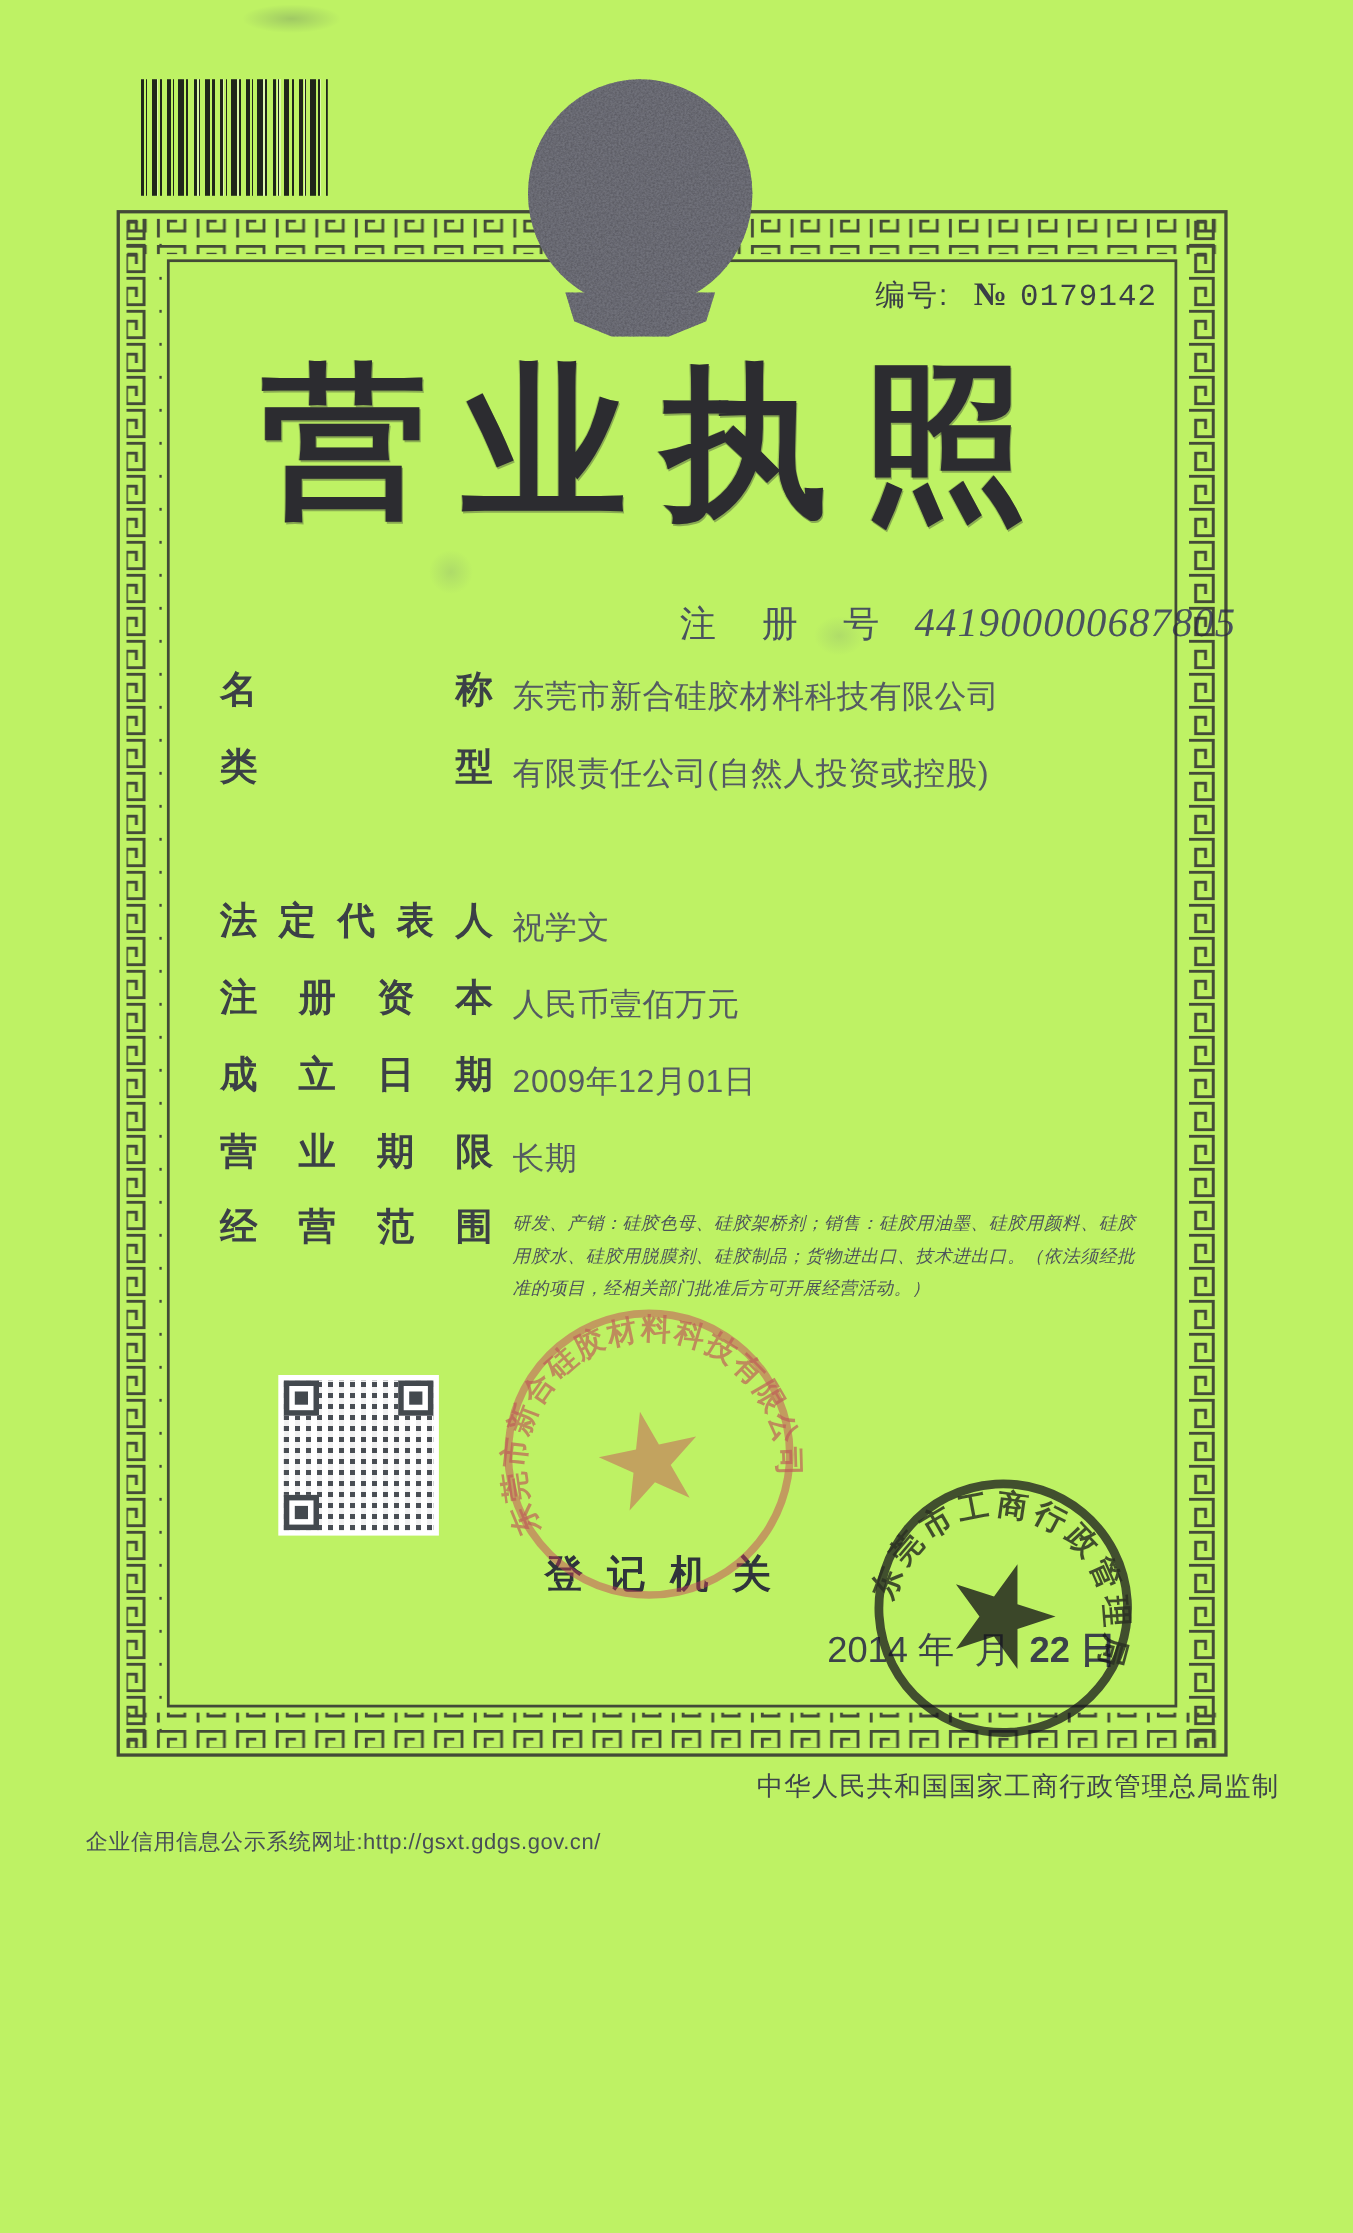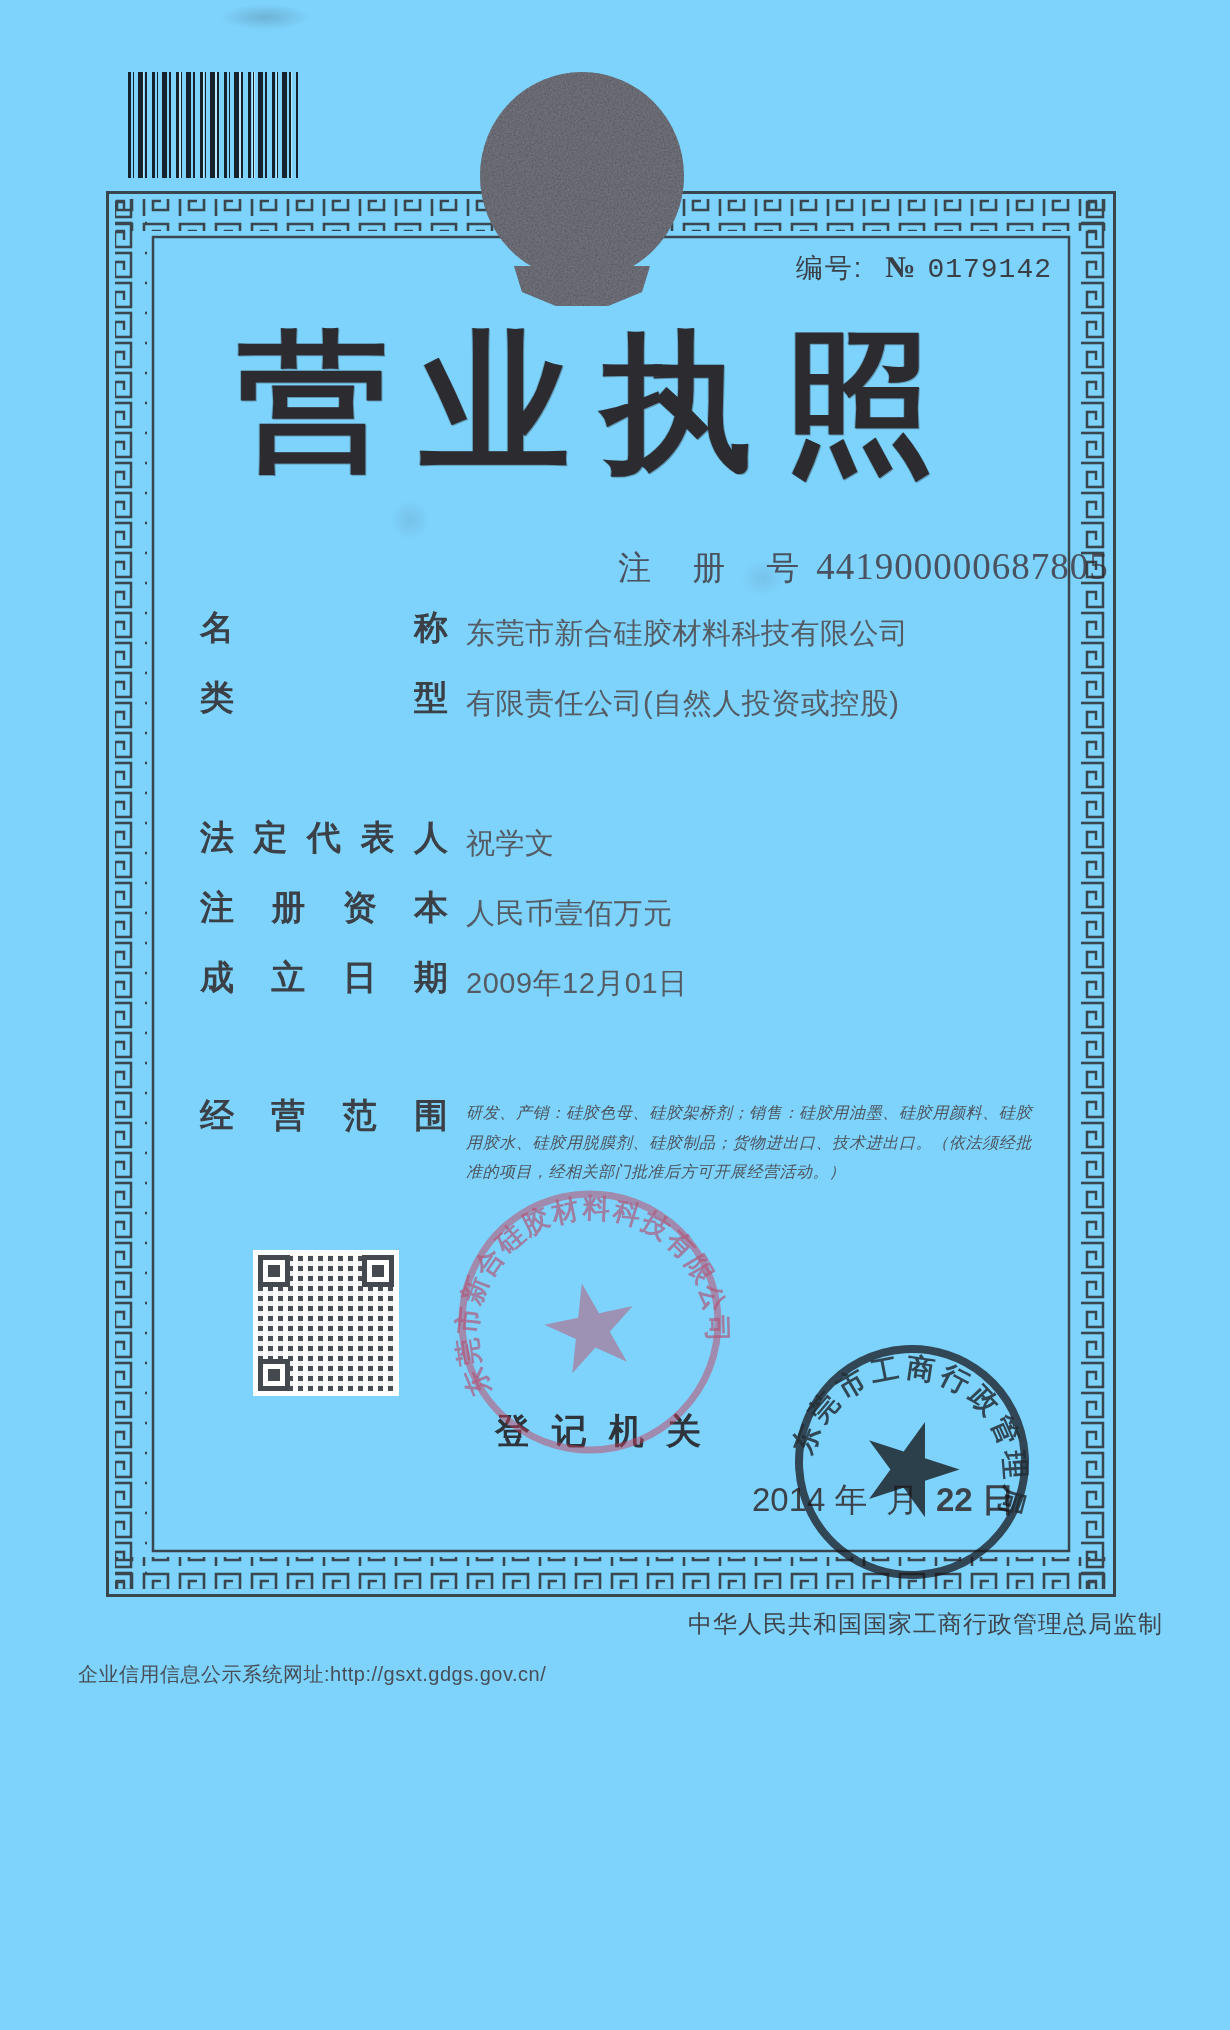--- a/index.html
+++ b/index.html
@@ -1,16 +1,16 @@
 <!DOCTYPE html>
 <html><head>
 <meta charset="utf-8">
 <style>
   html,body{margin:0;padding:0;background:#e8e8e6;}
-  #page{position:relative;width:1230px;height:2030px;background:#7dd3fc;overflow:hidden;
+  #page{position:relative;width:1230px;height:2030px;background:#bef264;overflow:hidden;
         font-family:"Liberation Sans","DejaVu Sans",sans-serif;color:#2e3034;}
 
   
   .smudge{position:absolute;border-radius:50%;pointer-events:none;}
 
   
   .barcode{position:absolute;left:128px;top:72px;width:170px;height:106px;opacity:.88;
     background-image:
       repeating-linear-gradient(90deg,#15161a 0 3px,transparent 3px 5px,#15161a 5px 6px,transparent 6px 10px,#15161a 10px 15px,transparent 15px 17px,#15161a 17px 19px,transparent 19px 24px),
       repeating-linear-gradient(90deg,rgba(255,255,255,.55) 0 2px,transparent 2px 13px,rgba(255,255,255,.5) 13px 16px,transparent 16px 37px);
@@ -29,21 +29,21 @@
   .serial .no-val{font-family:"Liberation Mono","DejaVu Sans Mono",monospace;font-size:28px;letter-spacing:1px;}
 
   
   .title{position:absolute;top:312px;left:238px;width:700px;font-size:150px;line-height:1.2;
          font-weight:900;letter-spacing:32px;white-space:nowrap;color:#2c2c30;
          text-shadow:1px 1px 0 rgba(44,44,48,.35), -1px 0 0 rgba(44,44,48,.25);}
 
   
   .regline{position:absolute;top:545px;left:618px;white-space:nowrap;color:#49525e;}
   .regline .rlabel{font-size:33px;letter-spacing:16px;}
-  .regline .rvalue{font-family:"Liberation Serif","DejaVu Serif",serif;font-size:37px;margin-left:1px;letter-spacing:1px;}
+  .regline .rvalue{font-family:"Liberation Serif","DejaVu Serif",serif;font-size:37px;margin-left:16px;letter-spacing:1px;font-style:italic;}
 
   
   .row{position:absolute;left:200px;width:880px;display:flex;align-items:flex-start;}
   .flabel{width:248px;flex:0 0 248px;font-size:34px;font-weight:bold;color:#3b4046;
           text-align:justify;text-align-last:justify;line-height:1.15;}
   .fvalue{margin-left:18px;font-size:29px;color:#545b62;padding-top:6px;letter-spacing:.5px;}
   .fvalue.para{width:566px;font-size:16px;line-height:29.5px;padding-top:2px;color:#4d545b;text-align:justify;font-style:italic;}
 
   
   .qr{position:absolute;left:253px;top:1250px;width:146px;height:146px;background:#fff;padding:5px;box-sizing:border-box;}
@@ -141,20 +141,24 @@
     <div class="fvalue">祝学文</div>
   </div>
   <div class="row" style="top:888px">
     <div class="flabel">注册资本</div>
     <div class="fvalue">人民币壹佰万元</div>
   </div>
   <div class="row" style="top:958px">
     <div class="flabel">成立日期</div>
     <div class="fvalue">2009年12月01日</div>
   </div>
+  <div class="row" style="top:1028px">
+    <div class="flabel">营业期限</div>
+    <div class="fvalue">长期</div>
+  </div>
   <div class="row" style="top:1096px">
     <div class="flabel">经营范围</div>
     <div class="fvalue para">研发、产销：硅胶色母、硅胶架桥剂；销售：硅胶用油墨、硅胶用颜料、硅胶用胶水、硅胶用脱膜剂、硅胶制品；货物进出口、技术进出口。（依法须经批准的项目，经相关部门批准后方可开展经营活动。）</div>
   </div>
 
   <div class="qr">
     <div class="qr-grid">
       <div class="finder tl"></div>
         <div class="finder tr"></div>
         <div class="finder bl"></div>

